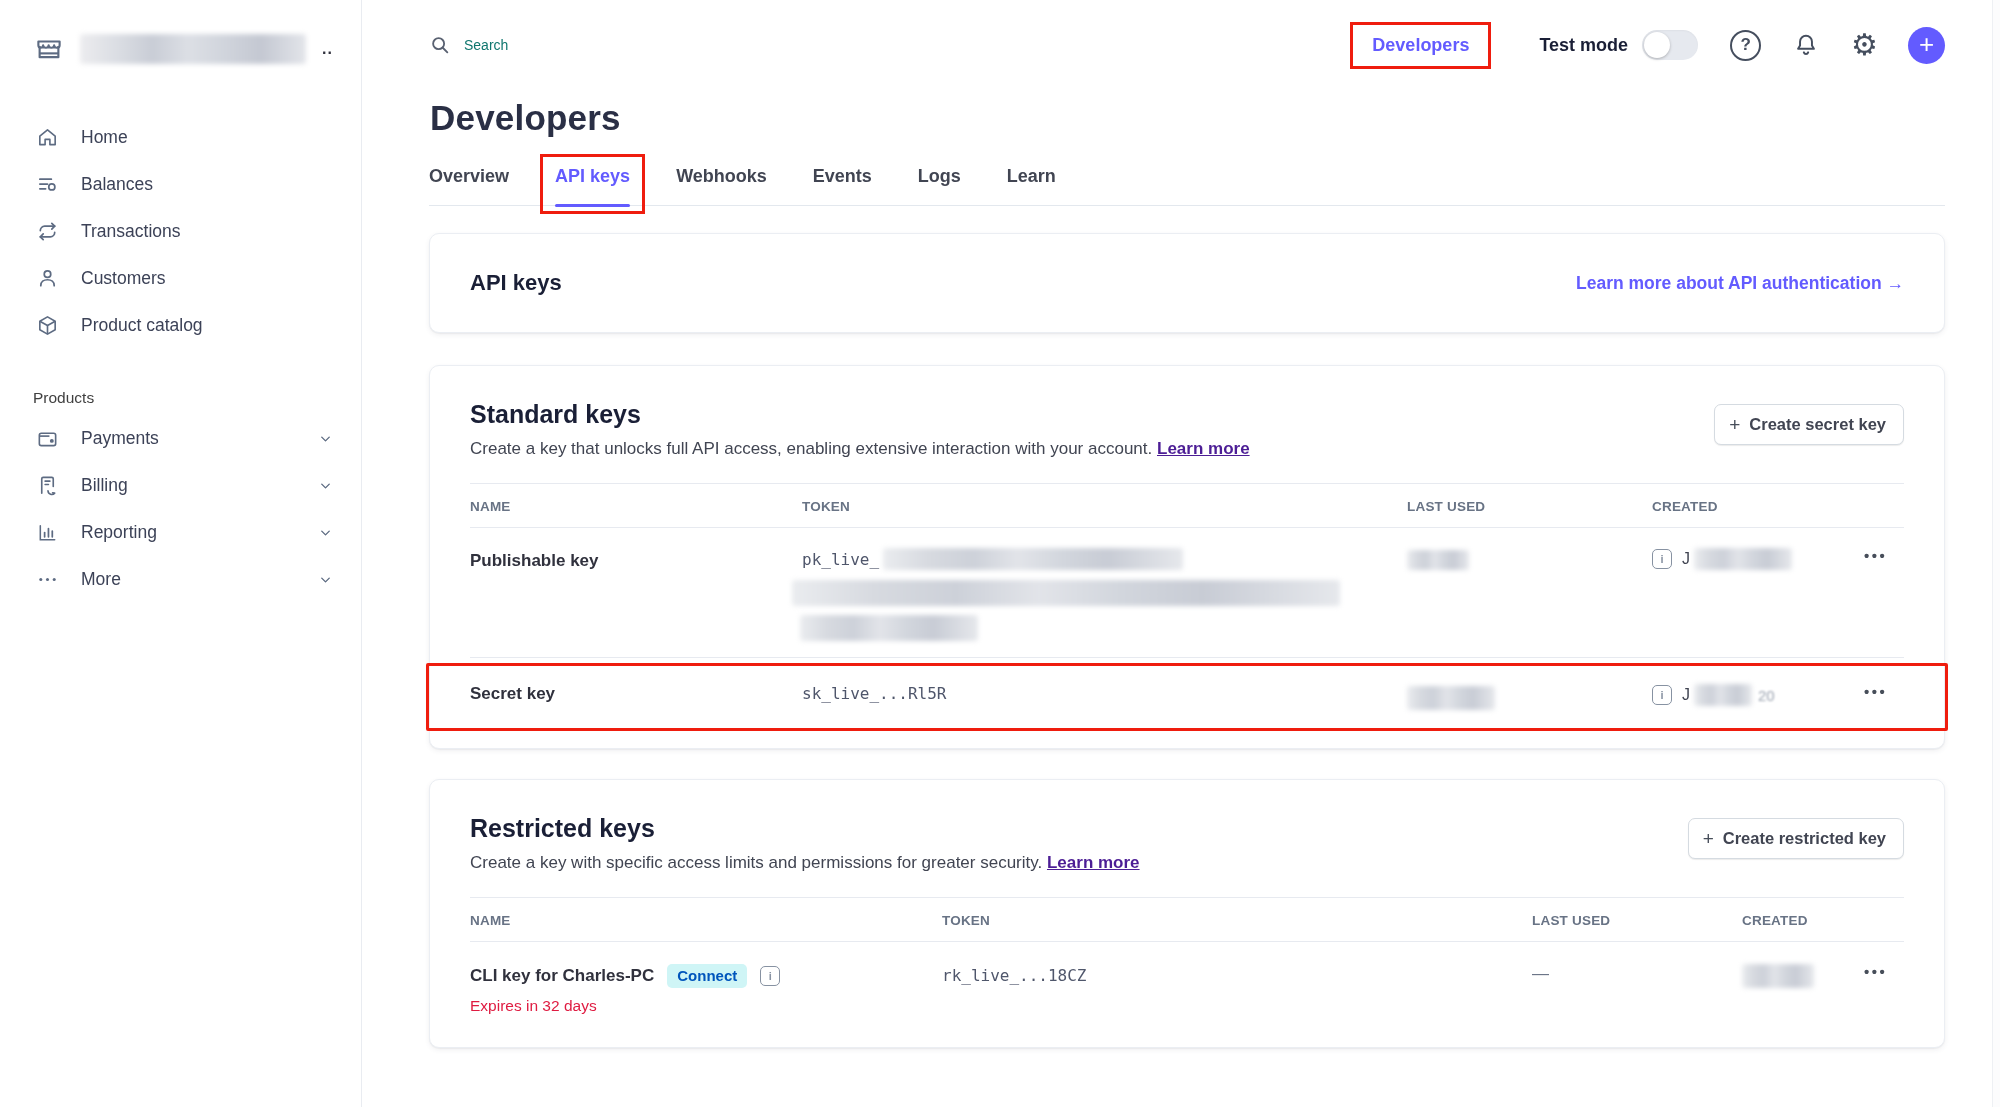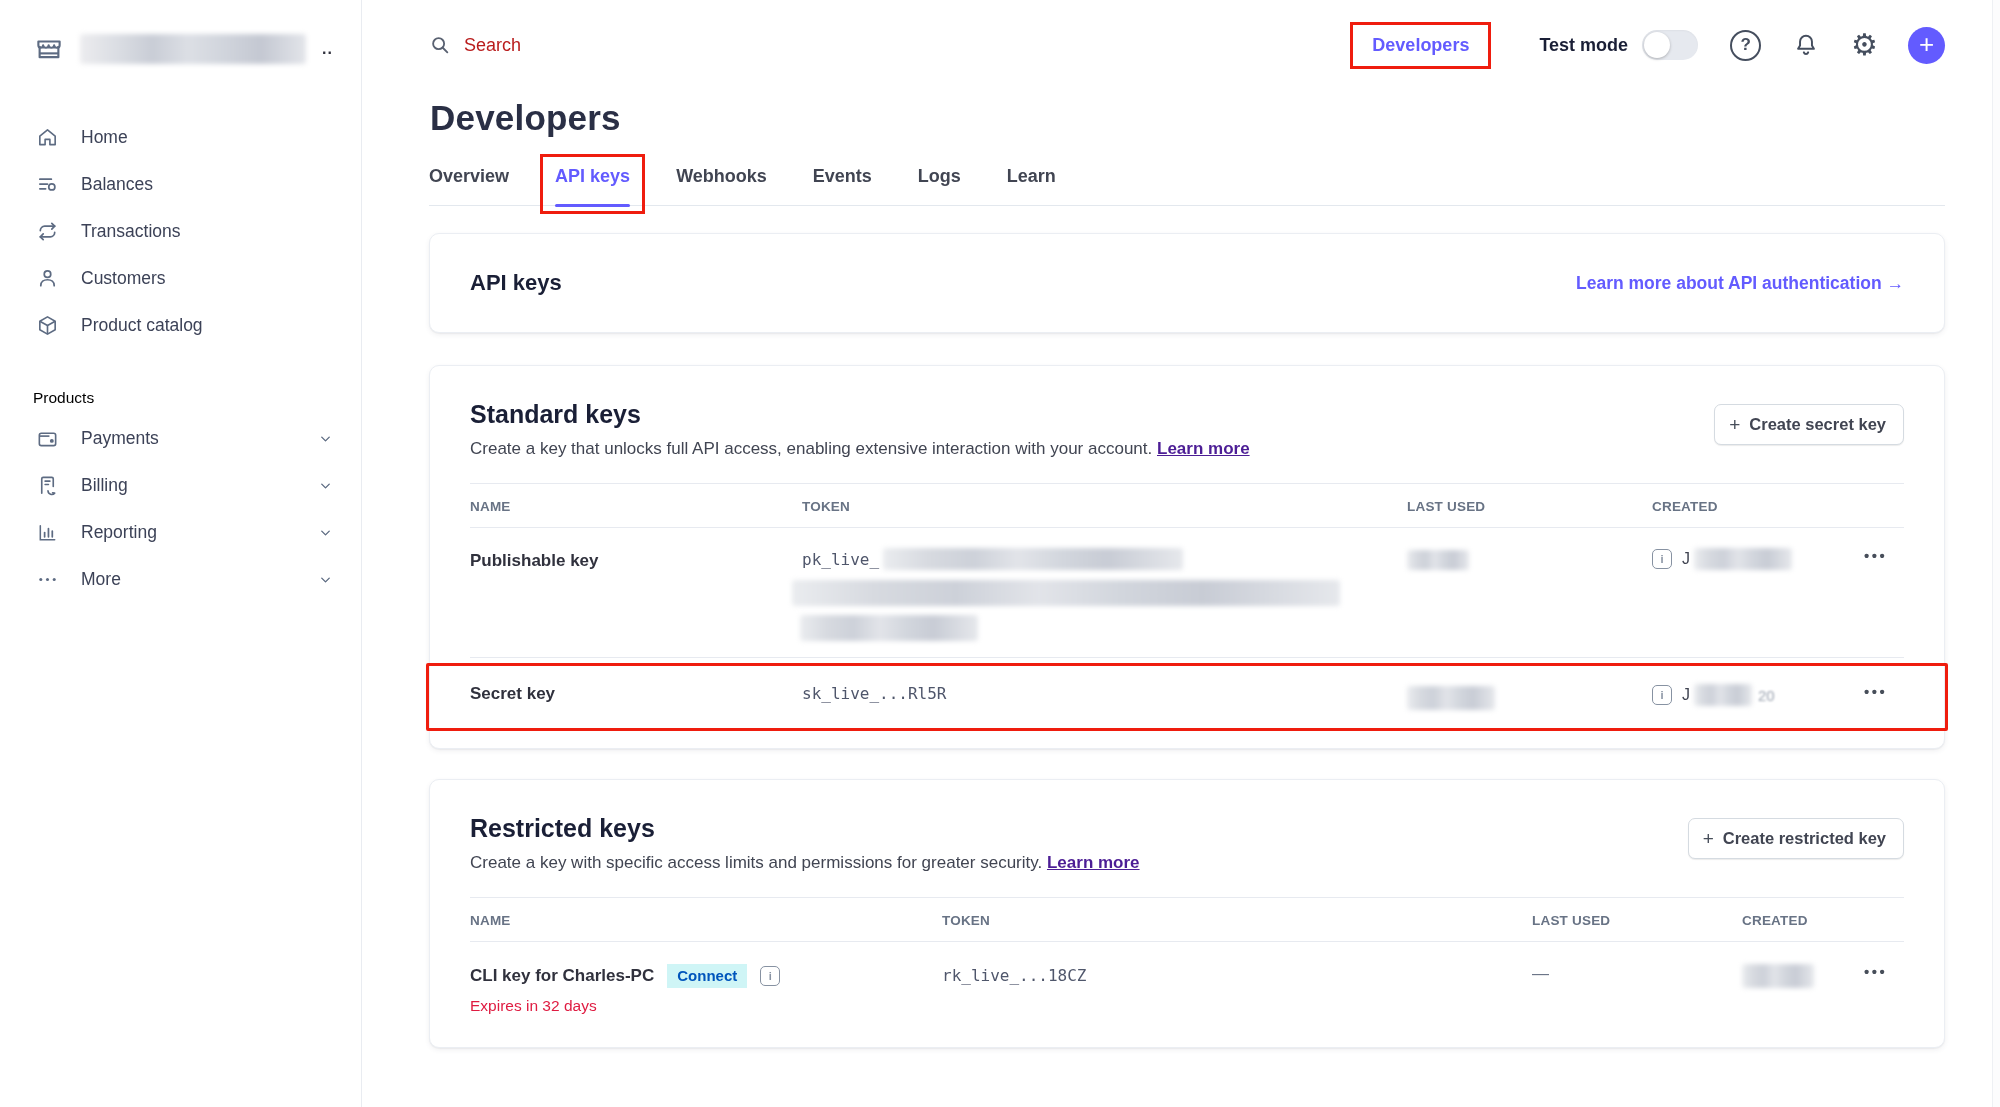--- a/index.html
+++ b/index.html
@@ -11,31 +11,31 @@
   .sidebar { position:absolute; left:0; top:0; bottom:0; width:362px; border-right:1px solid #e9ecf1; background:#fff; }
   .account-row { display:flex; align-items:center; gap:16px; margin:30px 0 0 34px; height:38px; }
   .account-redacted { width:226px; height:30px; border-radius:3px;
     background:linear-gradient(90deg,#ececef 0%,#d9dce2 18%,#c9cdd6 32%,#dcdfe5 48%,#cfd3db 66%,#c4c8d2 80%,#e3e5ea 100%);
     filter:blur(2.5px); }
   .account-trunc { color:#30313d; font-weight:700; font-size:16px; letter-spacing:1px; }
   .nav { list-style:none; margin-top:46px; }
   .nav li { display:flex; align-items:center; gap:22px; height:47px; padding-left:36px; position:relative; cursor:pointer; }
   .nav li .label { font-size:17.5px; color:#3c4257; }
   .nav .chev { position:absolute; right:28px; top:50%; transform:translateY(-50%); }
-  .section-label { margin:40px 0 8px 33px; font-size:15.5px; color:#000000; }
+  .section-label { margin:40px 0 8px 33px; font-size:15.5px; color:#404040; }
   .icon svg { display:block; }
 
   
   .main { position:absolute; left:363px; top:0; right:0; bottom:0; }
   .scroll-strip { position:absolute; right:0; top:0; width:8px; height:100%; border-left:1px solid #eef0f4; background:#fcfcfd; }
   .content { padding:0 55px 0 66px; }
 
   .topbar { display:flex; justify-content:space-between; align-items:center; margin-top:20px; height:50px; }
   .search { display:flex; align-items:center; gap:13px; cursor:pointer; }
-  .search-label { font-size:18px; color:#b91c1c; }
+  .search-label { font-size:14px; color:#0f766e; }
   .top-right { display:flex; align-items:center; }
   .red-annot { position:absolute; border:3px solid #ef1d0e; pointer-events:none; }
   .dev-link-wrap { position:relative; padding:0 6px; }
   .dev-link { color:#635bff; font-size:18px; font-weight:600; cursor:pointer; }
   .dev-annot { left:-16px; right:-16px; top:-13px; bottom:-13px; }
   .testmode-label { font-size:18px; font-weight:700; color:#1a1f36; margin-left:64px; }
   .toggle { width:56px; height:30px; border-radius:15px; background:#e6e9ef; margin-left:14px; position:relative; cursor:pointer;
     box-shadow:inset 0 1px 2px rgba(0,0,0,.04); }
   .toggle-knob { position:absolute; left:2px; top:2px; width:26px; height:26px; border-radius:50%; background:#fff;
     box-shadow:0 1px 3px rgba(0,0,0,.25); }
@@ -86,21 +86,21 @@
   .dots { font-size:15px; letter-spacing:2.5px; color:#474e5a; font-weight:700; cursor:pointer; line-height:1; }
   .row-pub { padding:20px 0 16px; border-bottom:1px solid #e7eaf0; }
   .row-pub .cell-name { padding-top:3px; }
   .tok-line { display:flex; align-items:center; gap:4px; }
   .row-secret { position:relative; padding:26px 0 24px; }
   .secret-annot { left:-44px; right:-44px; top:5px; bottom:3px; border-radius:2px; }
   .created-cell { display:flex; align-items:center; gap:10px; }
   .lastused-cell { padding-top:2px; }
   .row-cli { padding:22px 0 10px; }
   .cli-name-line { display:flex; align-items:center; gap:13px; }
-  .badge { background:#cff5f6; color:#0055bc; font-size:15px; font-weight:700; padding:3px 10px 4px; border-radius:0; }
+  .badge { background:#cff5f6; color:#0055bc; font-size:15px; font-weight:700; padding:3px 10px 4px; border-radius:5px; }
   .expires { margin-top:9px; color:#df1b41; font-size:15.5px; }
   .dash { color:#687385; font-size:17px; }
   .faint-suffix { color:#9aa2af; font-size:15px; filter:blur(1px); margin-left:-4px; }
 </style>
 </head>
 <body>
 
 <div class="canvas">
 
   <div class="sidebar">

